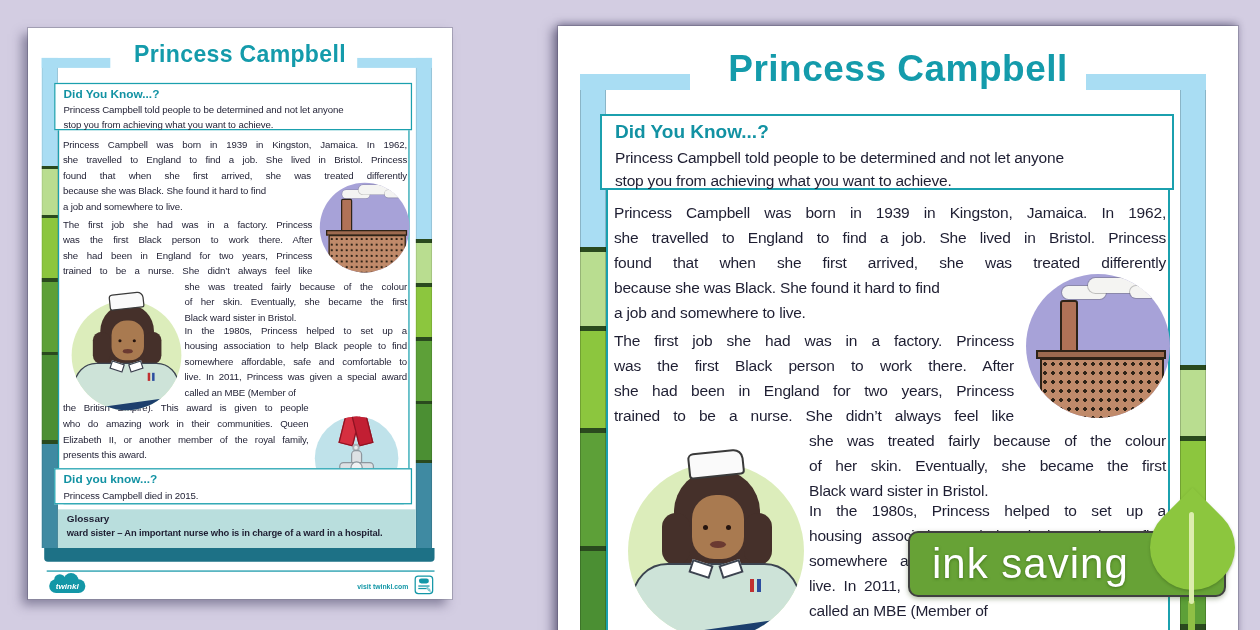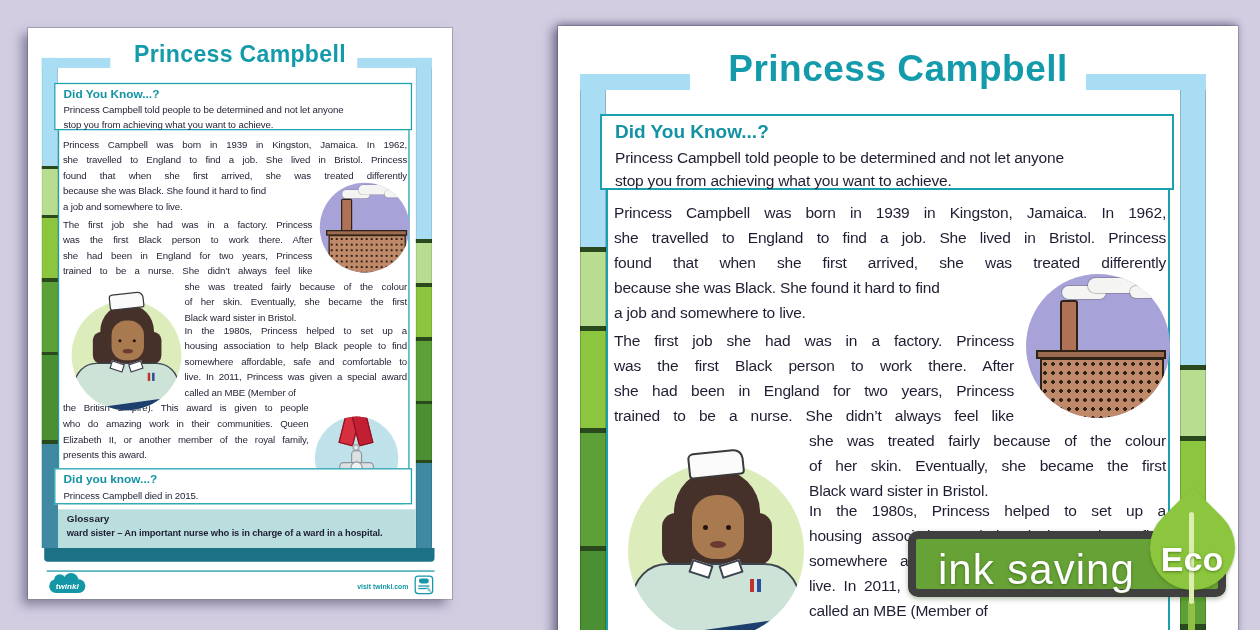--- a/index.html
+++ b/index.html
@@ -116,21 +116,21 @@
   .m-rib{position:absolute;width:24px;height:54px;border:2px solid #8e1322;}
   .m-r1{left:44px;top:-8px;background:#d62f40;transform:rotate(14deg);}
   .m-r2{left:64px;top:-8px;background:#c21f33;transform:rotate(-14deg);}
   .m-ring{position:absolute;left:60px;top:44px;width:12px;height:12px;border:3px solid #aab2b8;border-radius:50%;background:#e8ebec;}
   .m-v{position:absolute;left:58px;top:54px;width:18px;height:56px;background:#dde1e4;border:2px solid #8d979e;border-radius:7px;}
   .m-h{position:absolute;left:39px;top:73px;width:56px;height:18px;background:#dde1e4;border:2px solid #8d979e;border-radius:7px;}
   .m-c{position:absolute;left:57px;top:72px;width:20px;height:20px;background:#f0f2f3;border:2px solid #8d979e;border-radius:50%;}
 
   
   .eco-rect{position:absolute;left:908px;top:531px;width:318px;height:66px;background:#67a236;
-            border:8px solid #404040;border-radius:10px;z-index:40;
+            border:2px solid #404040;border-radius:10px;z-index:40;
             box-shadow:0 2px 5px rgba(40,70,10,.35);}
   .eco-rect span{position:absolute;left:22px;top:7px;font-size:42px;color:#ffffff;
             text-shadow:0 1px 3px rgba(50,95,15,.7);letter-spacing:1px;}
   .eco-leaf{position:absolute;left:1150px;top:505px;width:85px;height:85px;background:#8cc63e;
             border-radius:0 50% 50% 50%;transform:rotate(45deg);z-index:41;
             box-shadow:1px 1px 3px rgba(40,70,10,.3);}
   .eco-stem{position:absolute;left:1189px;top:512px;width:5px;height:92px;background:#dcedad;border-radius:3px;z-index:42;}
   .eco-stem2{position:absolute;left:1188px;top:601px;width:7px;height:29px;background:#8fc045;z-index:39;}
   .eco-text{position:absolute;left:1146px;top:540px;width:92px;text-align:center;z-index:43;
             font-size:34px;font-weight:bold;color:#ffffff;text-shadow:0 1px 3px rgba(50,95,15,.7);}
@@ -314,15 +314,14 @@
 
     </div>
     </div>
 
   <div class="eco-rect">
     <span>ink saving</span>
   </div>
   <div class="eco-stem2"></div>
   <div class="eco-leaf"></div>
   <div class="eco-stem"></div>
-  <div class="eco-text">Eco</div>
 
 </div>
 
 </body></html>

